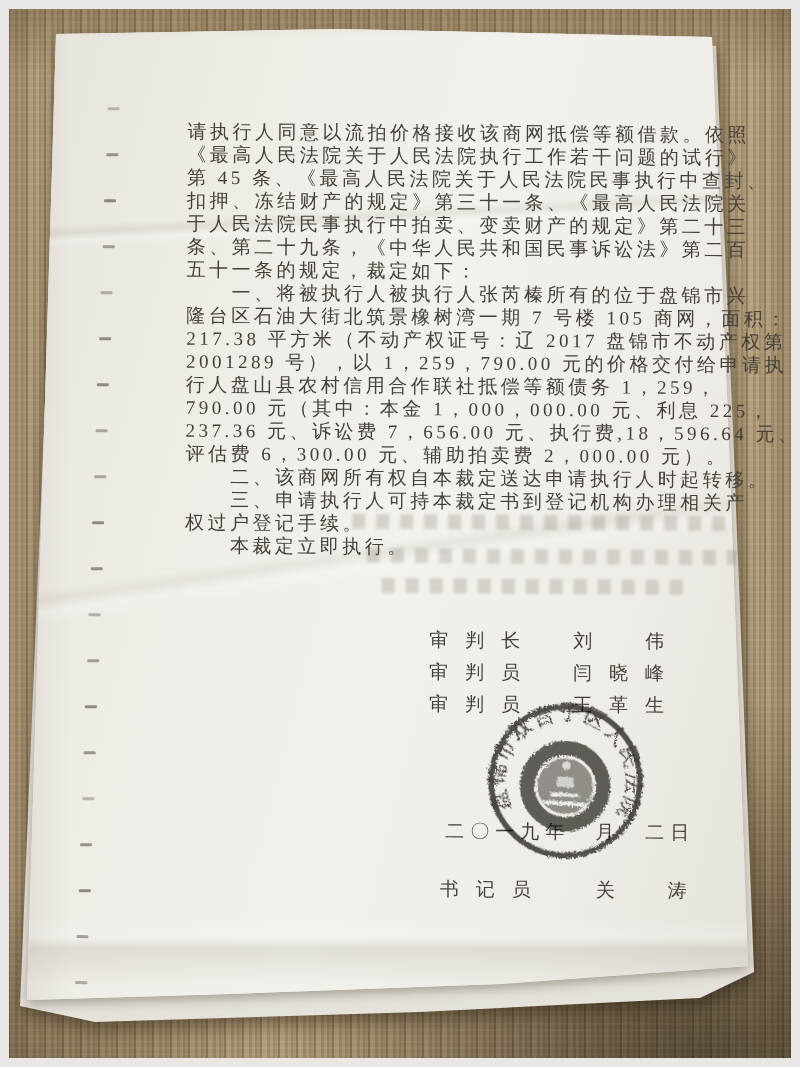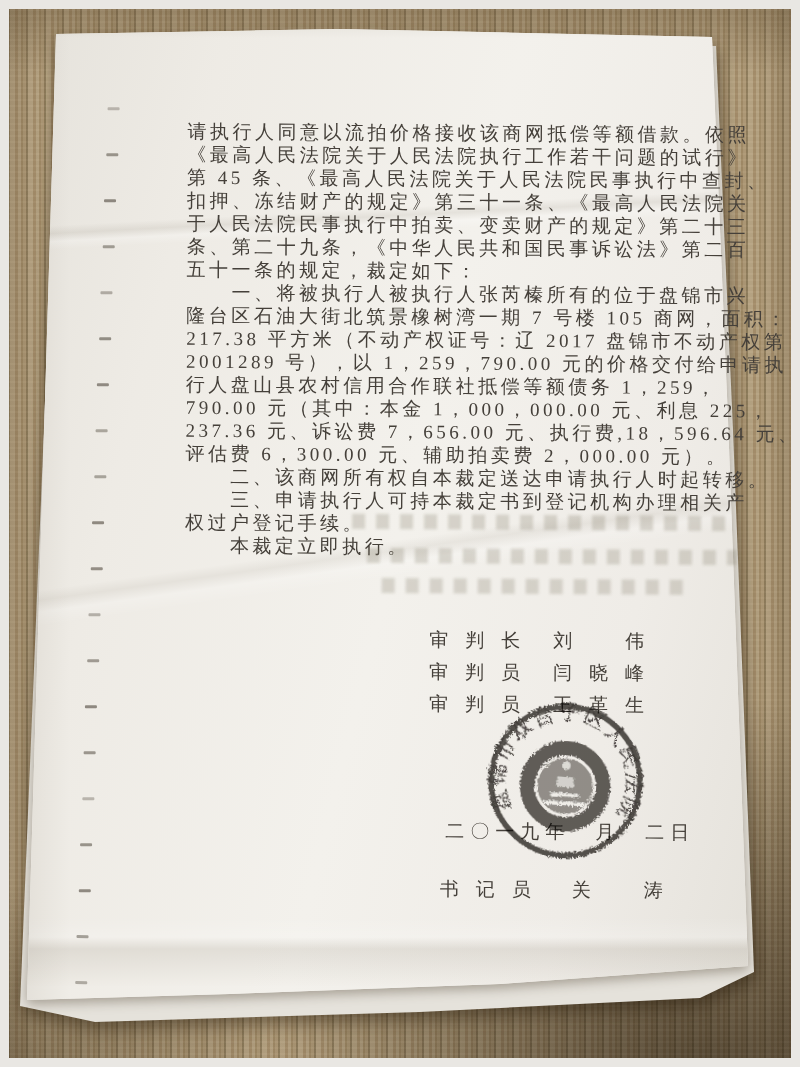--- a/index.html
+++ b/index.html
@@ -44,25 +44,25 @@
     linear-gradient(0deg, rgba(0,0,0,0) 80px, rgba(108,96,76,.12) 118px, rgba(255,255,255,.18) 130px, rgba(0,0,0,0) 150px);
     clip-path:polygon(56px 34px,340px 29px,712px 37px,728px 420px,748px 966px,500px 984px,230px 994px,27px 1000px);}
   .tilt{position:absolute;inset:0;transform:rotate(.35deg);transform-origin:60px 40px;}
   
   .body-text{position:absolute;left:188px;top:119px;width:540px;color:var(--ink);
     font-size:19px;line-height:23px;letter-spacing:3.5px;}
   .body-text .line{white-space:nowrap;}
   .sig-block{position:absolute;left:433px;top:625px;color:var(--ink);font-size:19px;}
   .sig-row{height:32px;white-space:nowrap;}
   .sig-role{letter-spacing:17px;font-family:Liberation Serif, serif;}
-  .sig-name{letter-spacing:17px;margin-left:16px;}
+  .sig-name{letter-spacing:17px;margin-left:36px;}
   .date-line{position:absolute;left:450px;top:816px;color:var(--ink);font-size:19px;
     letter-spacing:6px;white-space:nowrap;}
   .clerk-row{position:absolute;left:445px;top:874px;color:var(--ink);font-size:19px;white-space:nowrap;}
-  .clerk-row .sig-name{margin-left:24px;}
+  .clerk-row .sig-name{margin-left:48px;}
   
   .mark{position:absolute;width:12px;height:3px;background:#6d675d;border-radius:1px;opacity:.65;}
   
   .ghost{position:absolute;height:15px;filter:blur(1.6px);opacity:.55;background:
     repeating-linear-gradient(90deg, rgba(125,118,98,.45) 0 13px, rgba(125,118,98,0) 13px 24px);}
   
   .seal{position:absolute;left:490px;top:698px;width:160px;height:160px;
     mix-blend-mode:multiply;opacity:.92;transform:rotate(3deg);}
   .frame{position:absolute;inset:0;border:9px solid var(--frame);pointer-events:none;}
 </style>

